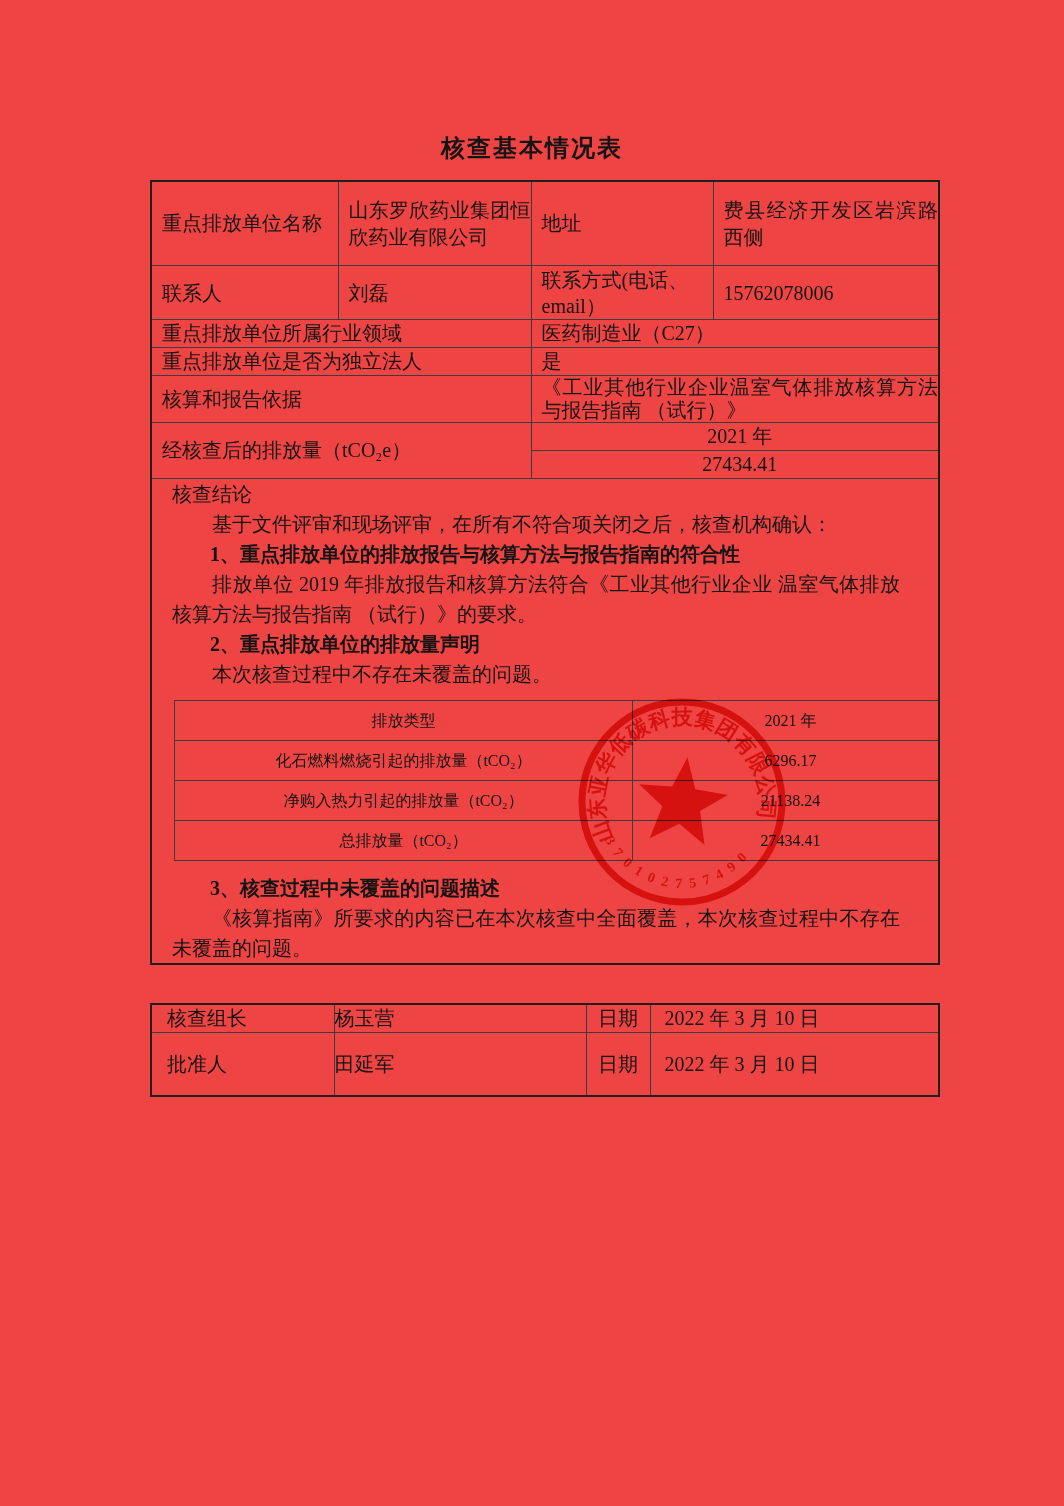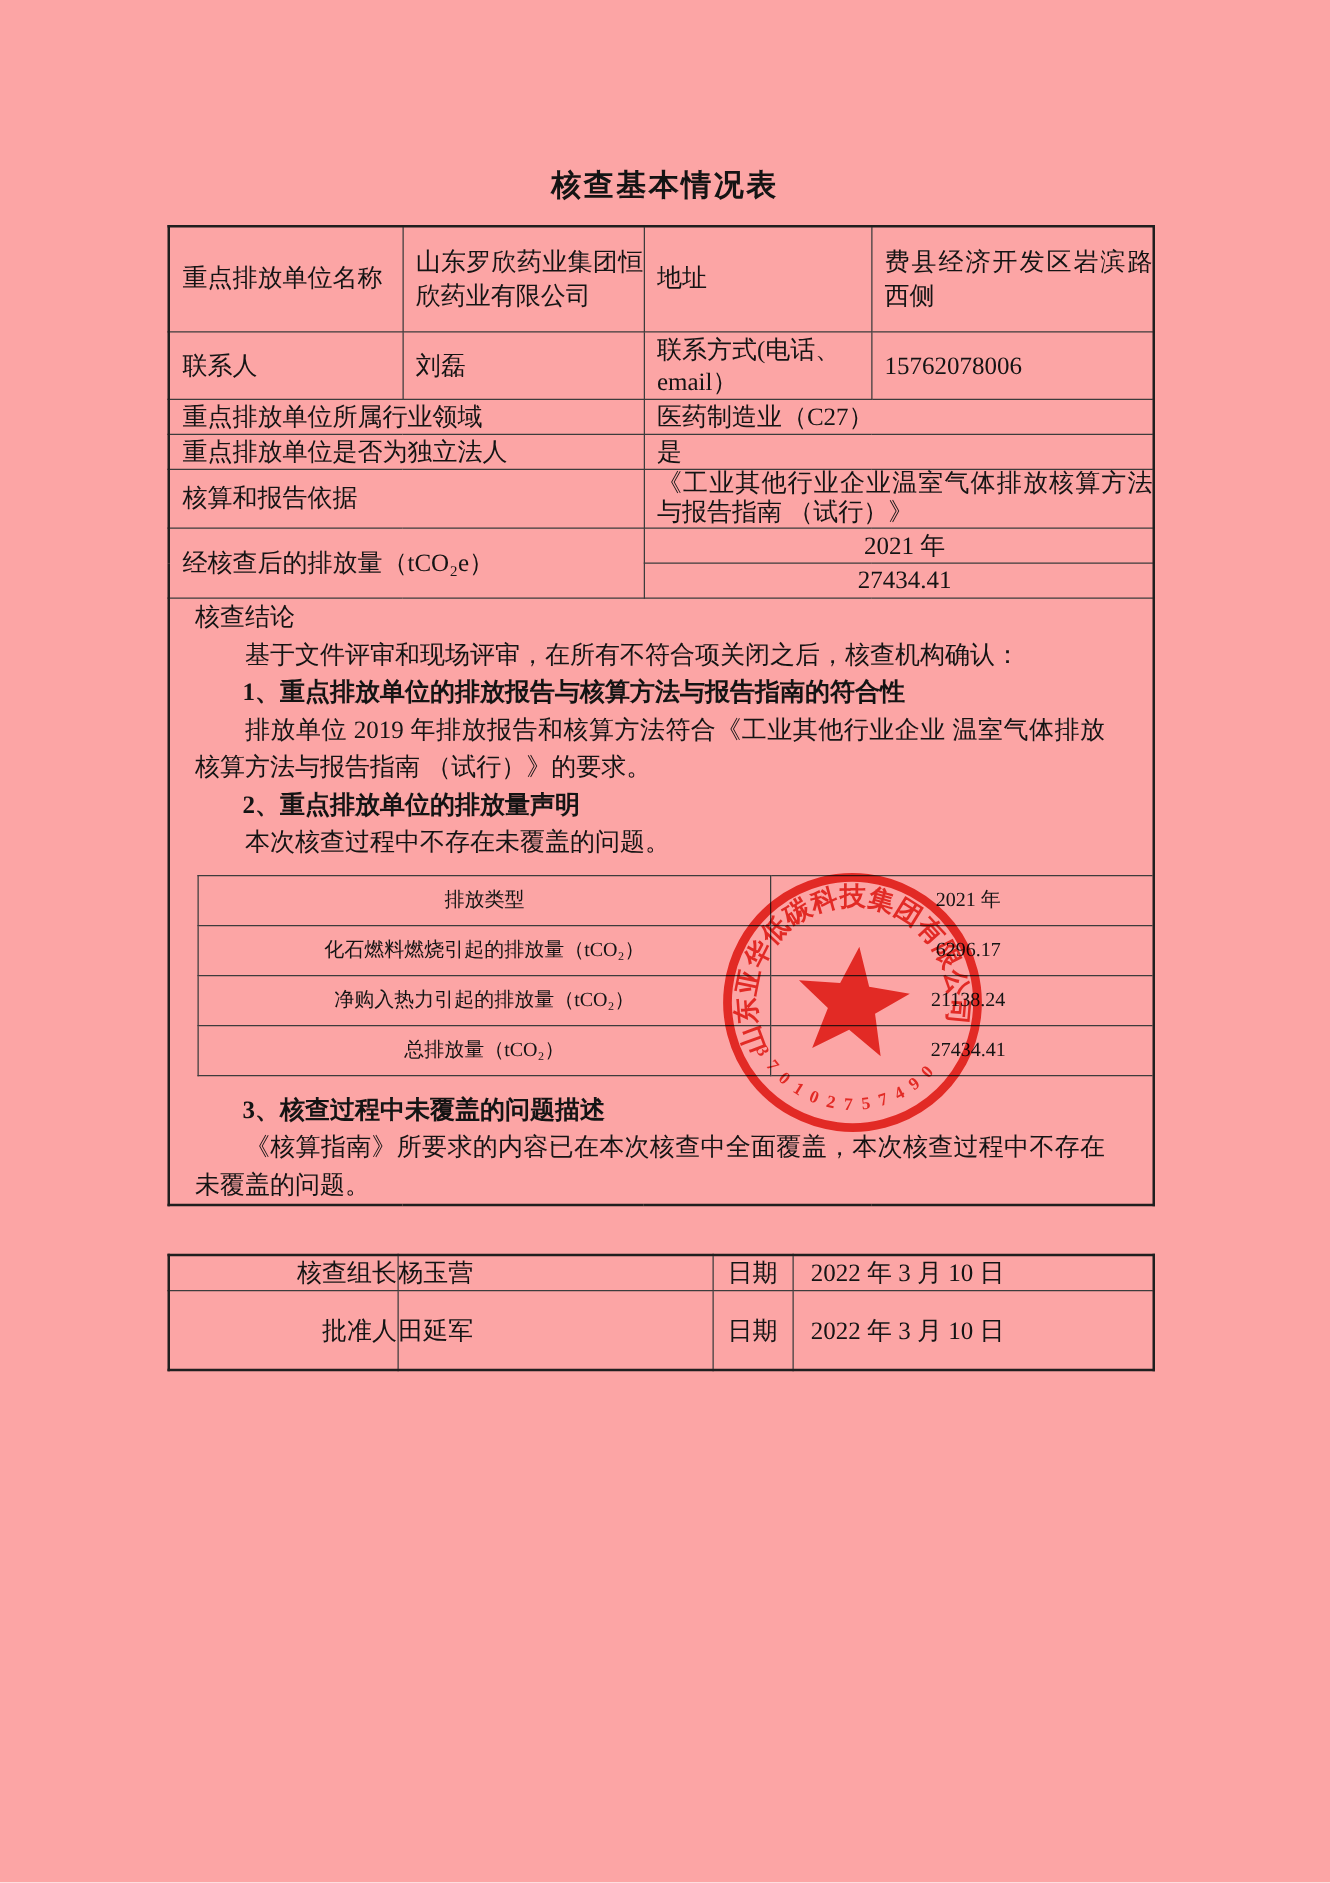--- a/index.html
+++ b/index.html
@@ -1,30 +1,30 @@
 <!DOCTYPE html>
 <html><head>
 <meta charset="utf-8">
 <style>
   html,body{margin:0;padding:0;background:#ffffff;}
   .page{
     position:relative;
     width:1064px;height:1506px;
-    background:#fca5a5;
+    background:#ef4444;
     font-family:"Liberation Serif","DejaVu Serif",serif;
     color:#141414;
     overflow:hidden;
   }
   .doc-title{
     position:absolute;left:0;top:132px;width:1064px;
     text-align:center;font-size:24px;font-weight:bold;letter-spacing:2px;
   }
   table.tbl{
     border-collapse:collapse;table-layout:fixed;
-    position:absolute;left:134px;
+    position:absolute;left:150px;
     font-size:20px;
   }
   table.tbl td{
     border:1.5px solid #3c3c3c;
     padding:0 0 0 10px;
     vertical-align:middle;
     overflow:hidden;
   }
   table.main{top:180px;width:788px;border:2px solid #1f1f1f;}
   table.sig{top:1003px;width:788px;border:2px solid #1f1f1f;}
@@ -54,21 +54,21 @@
     width:774px;margin:11px 0 12px 12px;
     border:1.5px solid #3c3c3c;
     font-size:16px;
   }
   table.emis td{
     border:1.5px solid #3c3c3c;
     height:39px;text-align:center;vertical-align:middle;padding:0;
   }
   
   table.sig td{height:27px;}
-  table.sig .role{text-align:right;padding-left:15px;}
+  table.sig .role{text-align:left;padding-left:15px;}
   table.sig .name{text-align:left;padding-left:0;}
   table.sig .dl{text-align:center;padding-left:0;}
   table.sig .dv{padding-left:14px;}
   table.sig tr.last td{height:62px;}
   
   .seal{
     position:absolute;left:567px;top:687px;width:230px;height:230px;
     opacity:0.88;mix-blend-mode:multiply;pointer-events:none;
   }
 </style>

